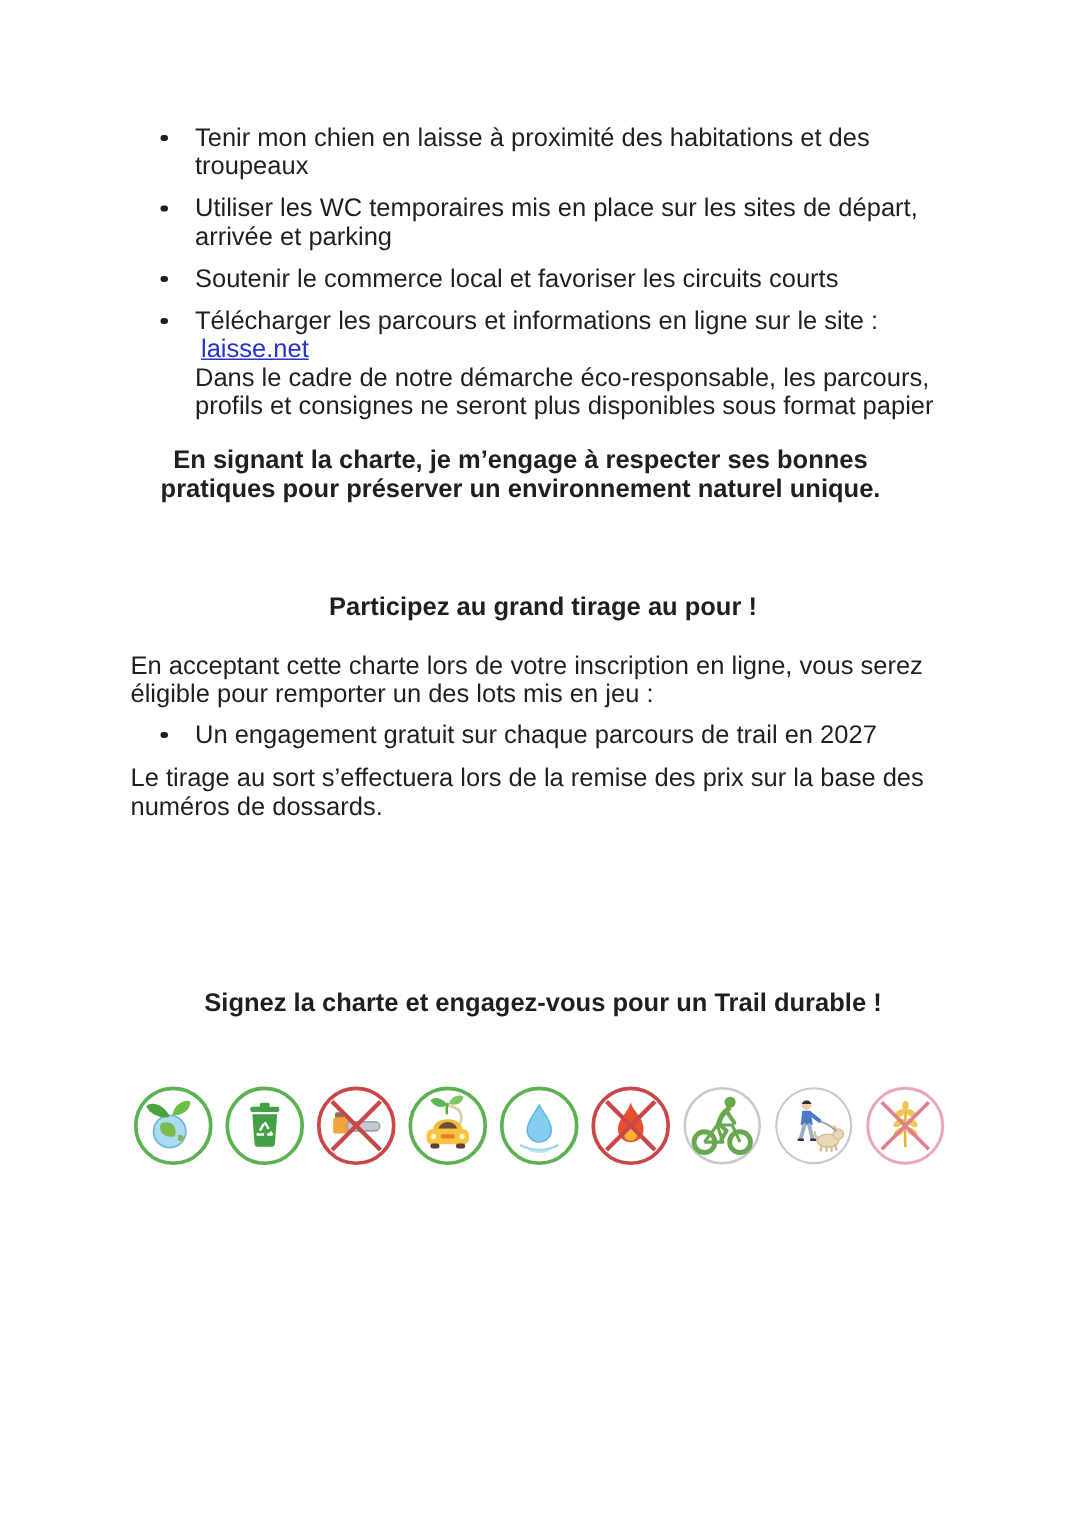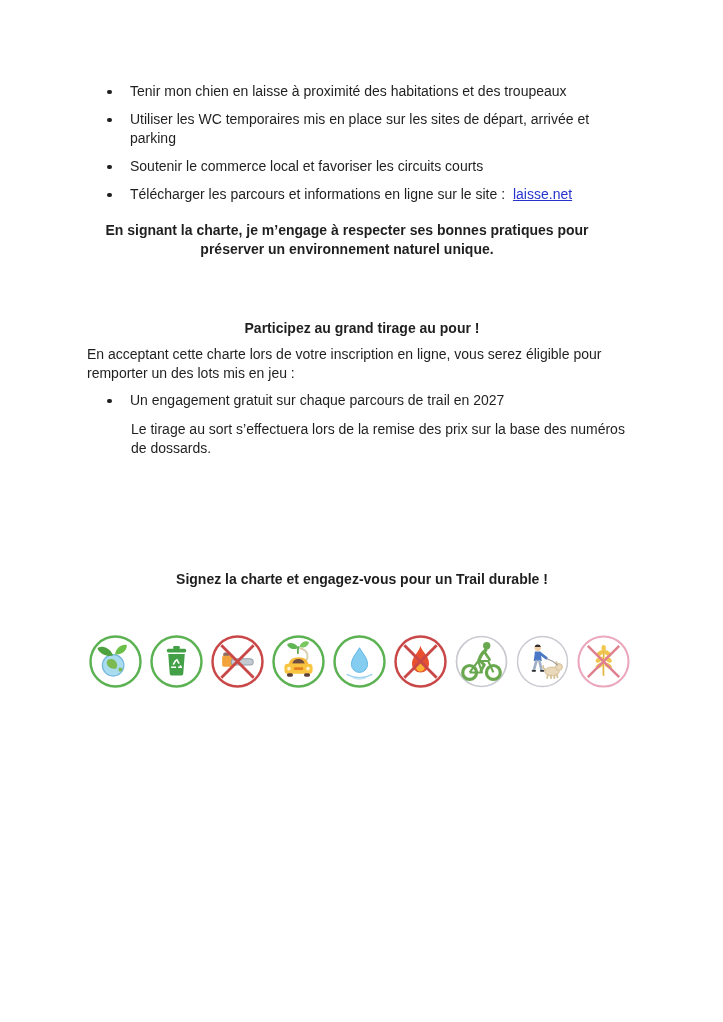--- a/index.html
+++ b/index.html
@@ -2,21 +2,21 @@
 <html lang="fr"><head>
 <meta charset="utf-8">
 <style>
   html,body{margin:0;padding:0;background:#ffffff;}
   .page{
     position:relative;
     width:723px;height:1022px;
     background:#ffffff;
     font-family:"Liberation Sans", sans-serif;
     color:#1f1f1f;
-    font-size:14px;
+    font-size:17px;
     line-height:19px;
     box-sizing:border-box;
     padding:82px 86px 0 87px;
     overflow:hidden;
   }
   p{margin:0;}
   .bold{font-weight:bold;text-align:center;}
   ul.doc-list{list-style:none;margin:0;padding:0;}
   ul.doc-list li{
     position:relative;
@@ -31,24 +31,24 @@
     border-radius:50%;
     background:#1f1f1f;
   }
   .link{
     color:#2633cc;
     text-decoration:underline;
     margin-left:4px;
   }
   .commitment{margin-top:17px;max-width:520px;}
   .raffle-heading{margin-top:60px;}
-  .raffle-intro{margin-top:7px;}
+  .raffle-intro{margin-top:20px;}
   ul.raffle-list{margin-top:8px;}
   ul.raffle-list li{margin-bottom:10px;}
-  .raffle-outro{margin-top:9px;margin-left:44px;}
+  .raffle-outro{margin-top:9px;}
   .sign-heading{margin-top:112px;}
   .icons-row{
     margin-top:44px;
     display:flex;
     flex-direction:row;
     align-items:center;
     gap:4px;
   }
   .icons-row svg{display:block;width:57px;height:57px;flex:0 0 auto;}
 </style>
@@ -62,20 +62,21 @@
       <span>Tenir mon chien en laisse à proximité des habitations et des troupeaux</span>
     </li>
     <li>
       <span>Utiliser les WC temporaires mis en place sur les sites de départ, arrivée et parking</span>
     </li>
     <li>
       <span>Soutenir le commerce local et favoriser les circuits courts</span>
     </li>
     <li>
       <span>Télécharger les parcours et informations en ligne sur le site : </span><a href="#" class="link">laisse.net</a>
+      <div>Dans le cadre de notre démarche éco-responsable, les parcours, profils et consignes ne seront plus disponibles sous format papier</div>
     </li>
   </ul>
 
   <p class="bold commitment">En signant la charte, je m’engage à respecter ses bonnes pratiques pour préserver un environnement naturel unique.</p>
 
   <p class="bold raffle-heading">Participez au grand tirage au pour !</p>
 
   <p class="raffle-intro">En acceptant cette charte lors de votre inscription en ligne, vous serez éligible pour remporter un des lots mis en jeu :</p>
 
   <ul class="doc-list raffle-list">

